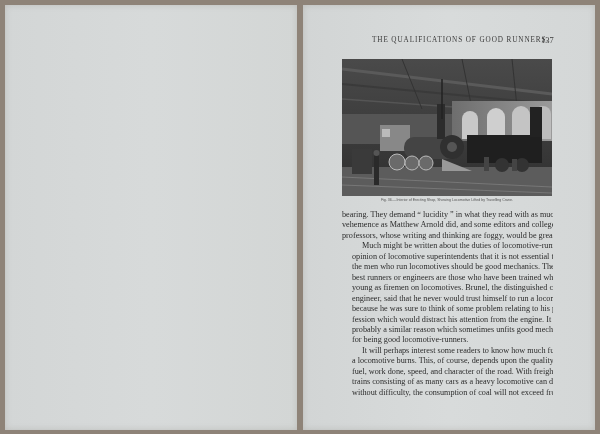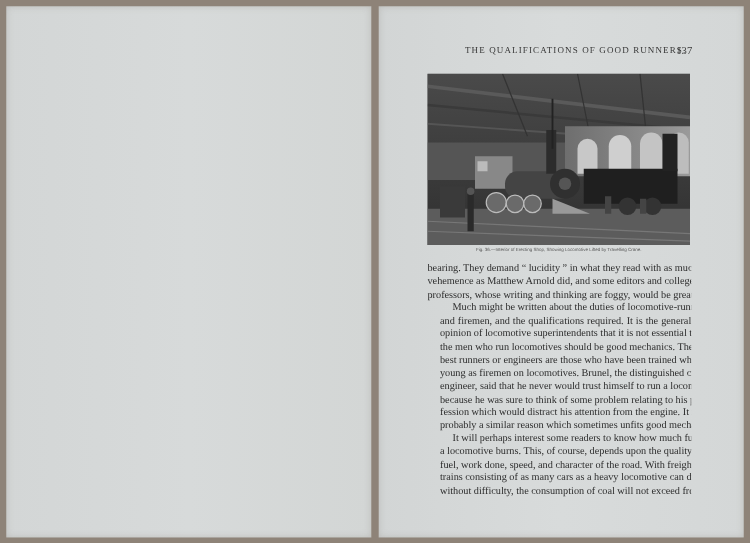--- a/index.html
+++ b/index.html
@@ -86,29 +86,29 @@
 <div class="caption">Fig. 36.—Interior of Erecting Shop, Showing Locomotive Lifted by Travelling Crane.</div>
 
 <div class="body-text">
   <p>
     <span class="line">bearing.   They demand “ lucidity ” in what they read with as much</span>
     <span class="line">vehemence as Matthew Arnold did, and some editors and college</span>
     <span class="line">professors, whose writing and thinking are foggy, would be greatly</span>
   </p>
   <p class="indent">
     <span class="line" style="padding-left:10px">Much might be written about the duties of locomotive-runners</span>
-    <span class="line">and firemen, and the qualifications required.  It is the general</span>
     <span class="line">opinion of locomotive superintendents that it is not essential that</span>
     <span class="line">the men who run locomotives should be good mechanics.  The</span>
     <span class="line">best runners or engineers are those who have been trained while</span>
     <span class="line">young as firemen on locomotives.  Brunel, the distinguished civil</span>
     <span class="line">engineer, said that he never would trust himself to run a locomotive</span>
     <span class="line">because he was sure to think of some problem relating to his pro-</span>
     <span class="line">fession which would distract his attention from the engine.  It is</span>
     <span class="line">probably a similar reason which sometimes unfits good mechanics</span>
+    <span class="line last">for being good locomotive-runners.</span>
   </p>
   <p class="indent">
     <span class="line" style="padding-left:10px">It will perhaps interest some readers to know how much fuel</span>
     <span class="line">a locomotive burns.  This, of course, depends upon the quality of</span>
     <span class="line">fuel, work done, speed, and character of the road.  With freight</span>
     <span class="line">trains consisting of as many cars as a heavy locomotive can draw</span>
     <span class="line">without difficulty, the consumption of coal will not exceed from</span>
   </p>
 </div>
 

